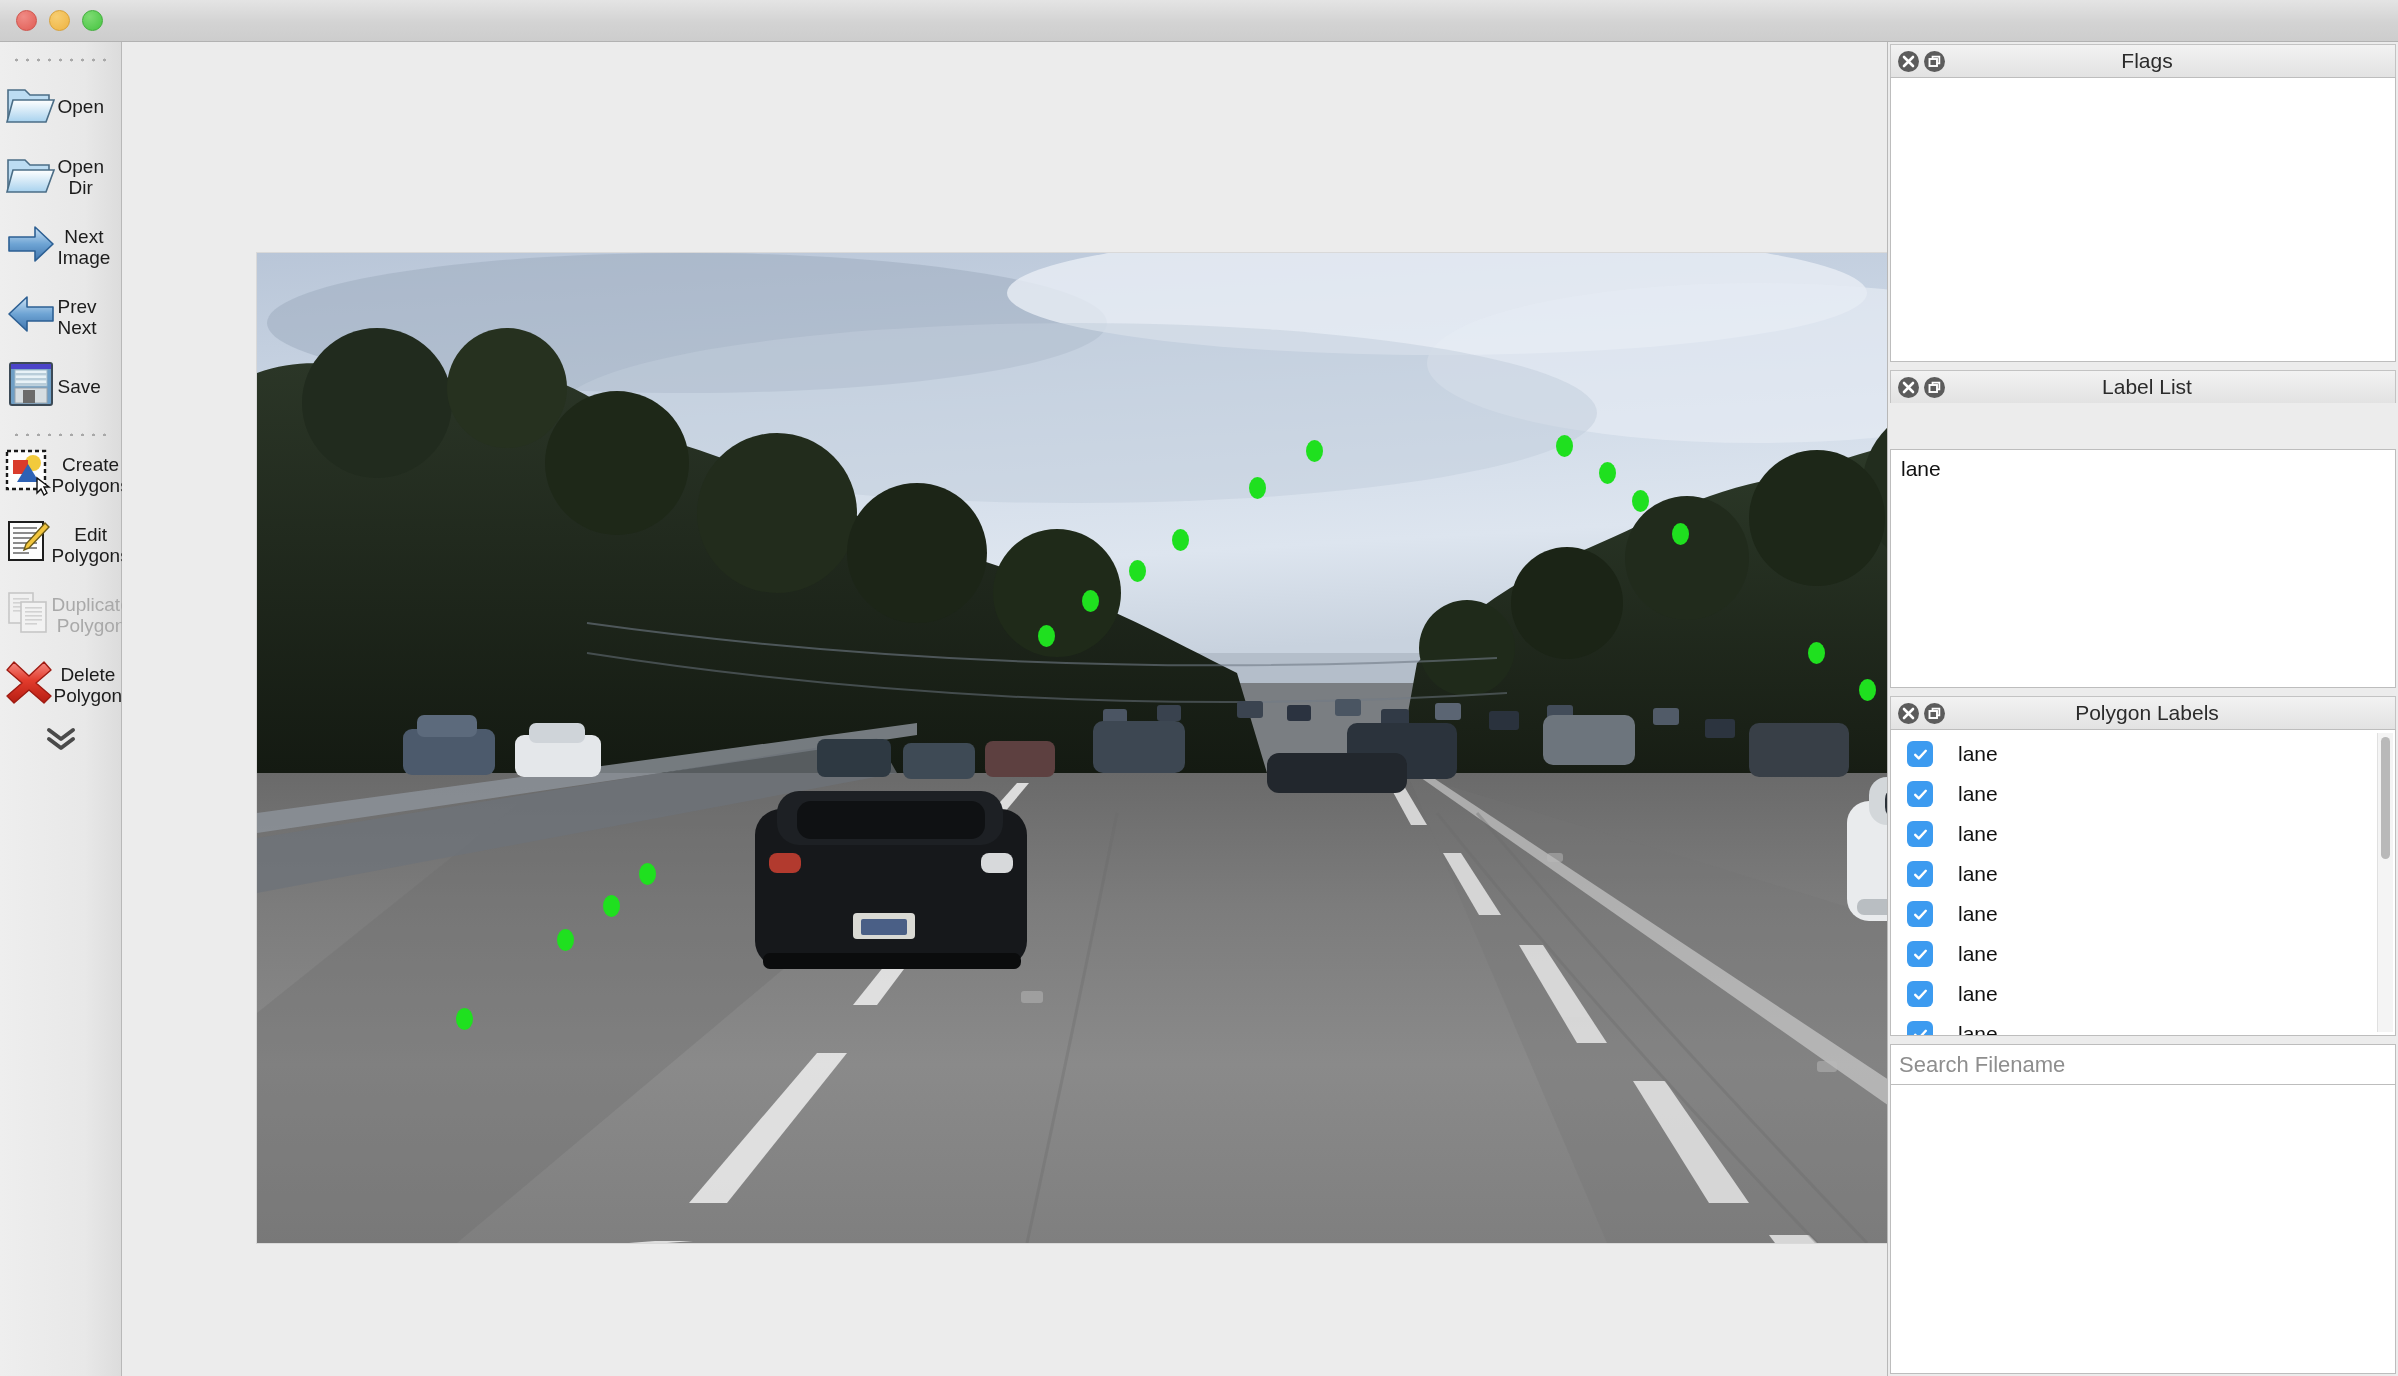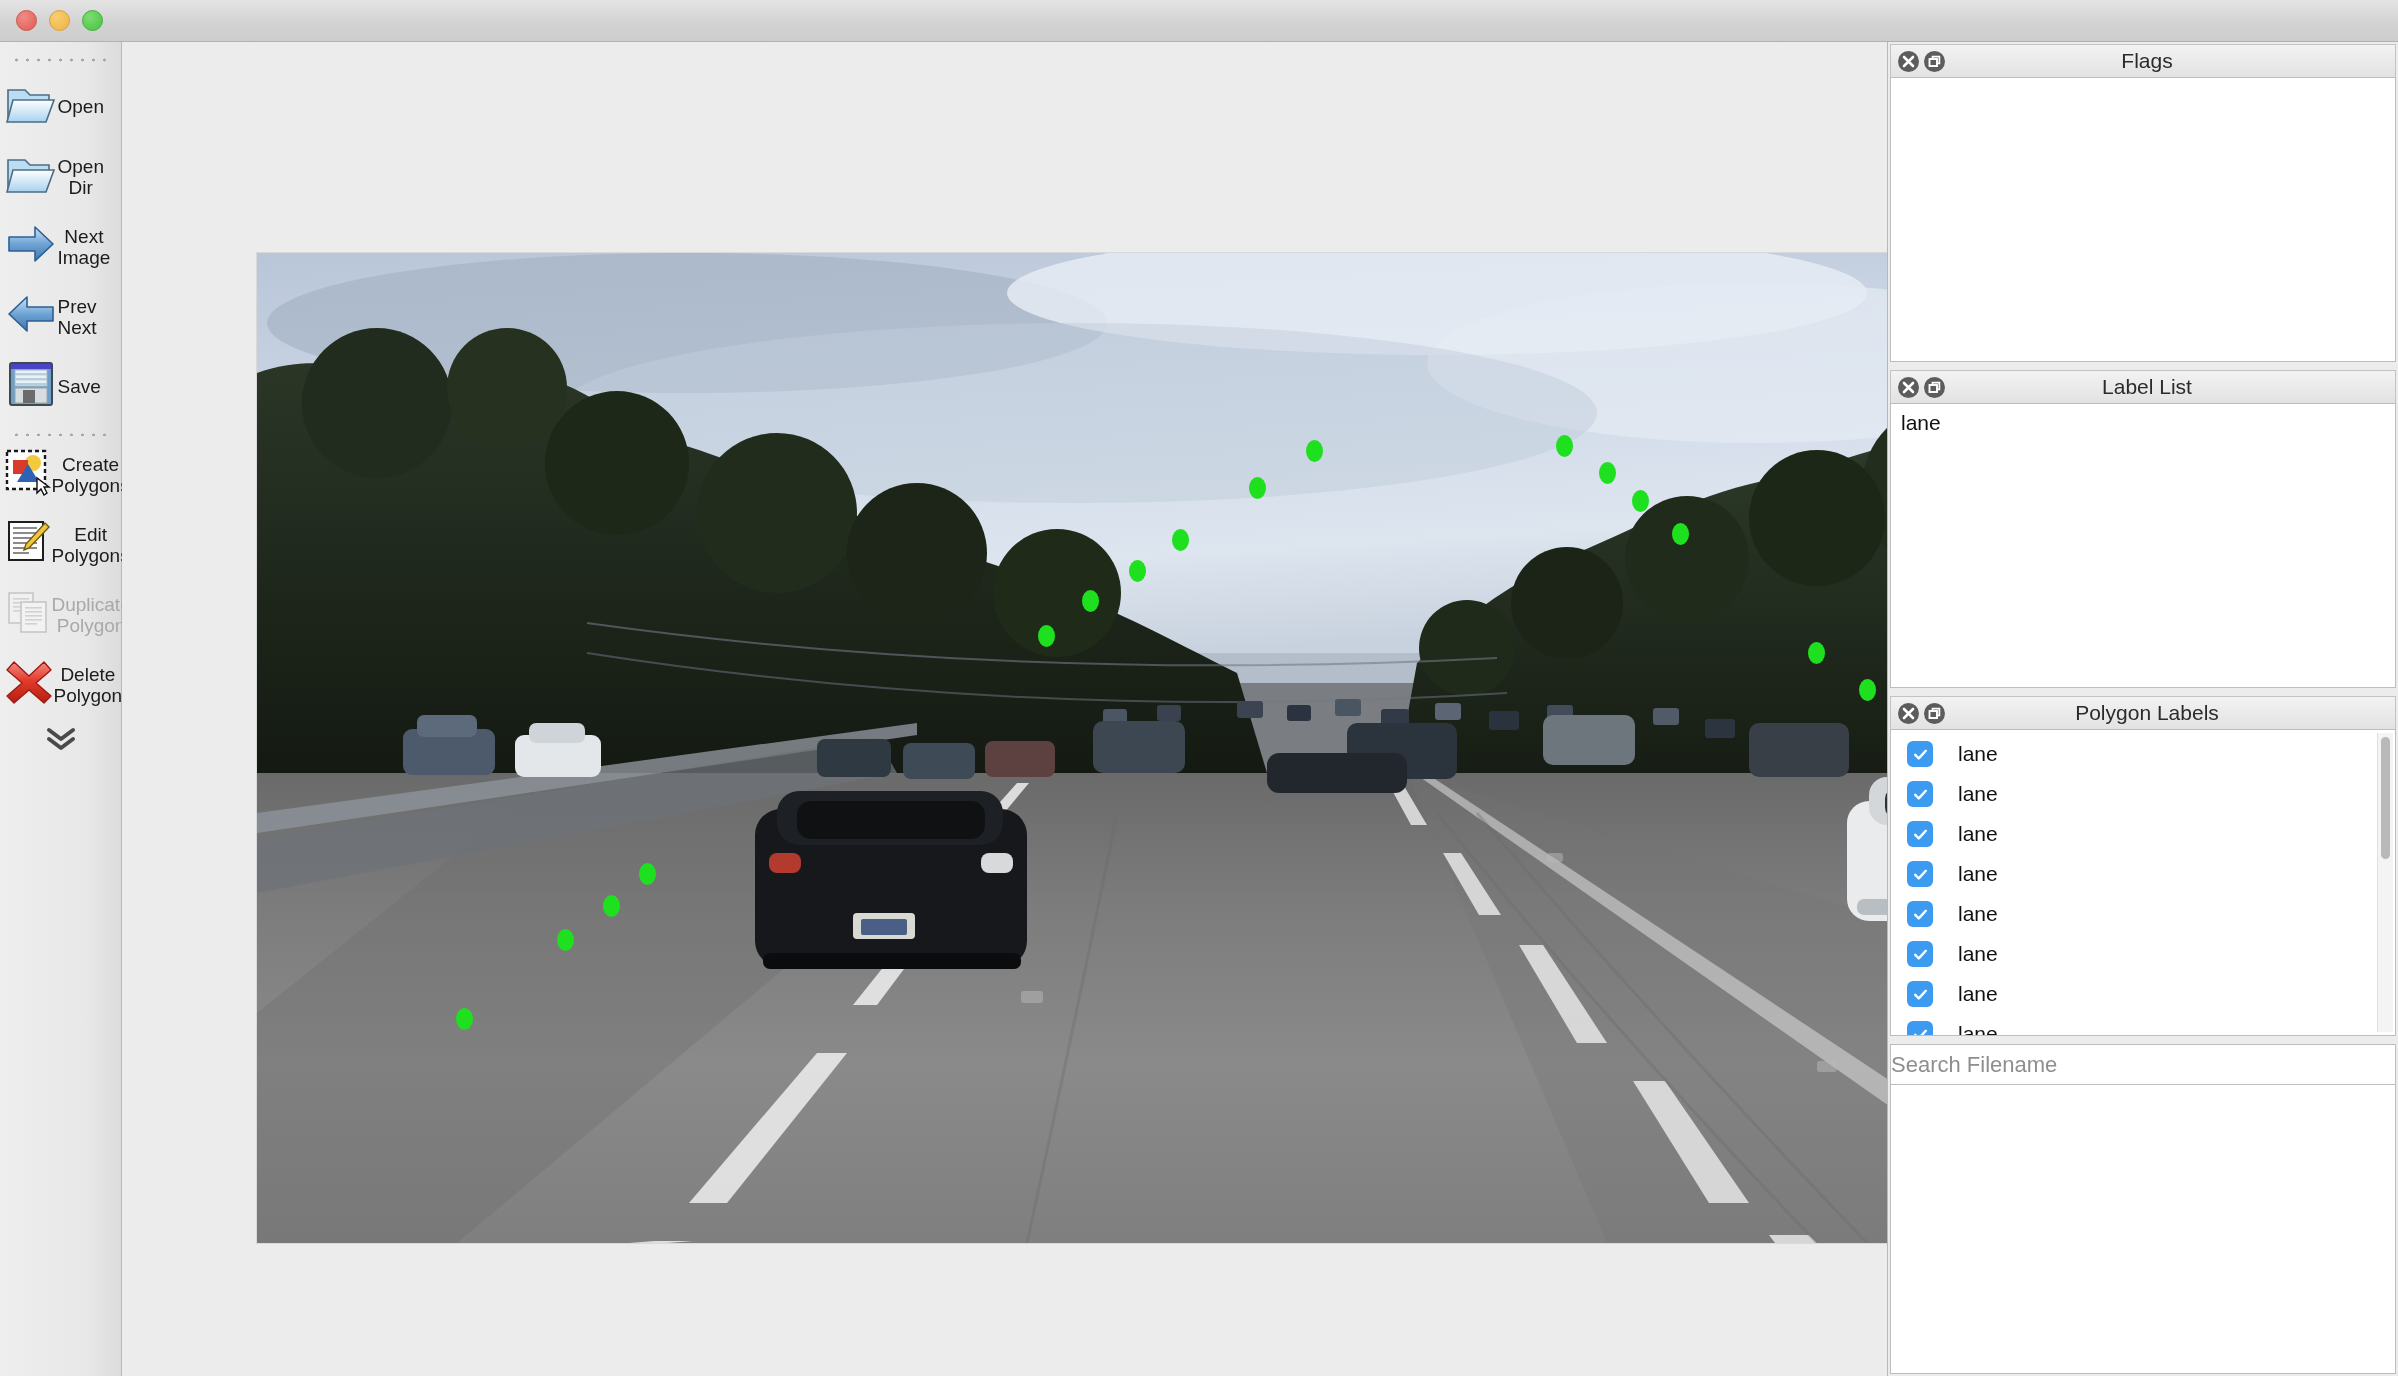--- a/index.html
+++ b/index.html
@@ -119,21 +119,21 @@
   .vscroll {
     position: absolute; right: 2px; top: 3px; bottom: 3px; width: 16px;
     background: #f4f4f4; border-left: 1px solid #e0e0e0;
   }
   .vthumb { position: absolute; left: 3px; right: 3px; top: 4px; height: 122px;
             background: #b9b9b9; border-radius: 5px; }
 
   
   .search-field {
     height: 40px; margin: 0; border: 1px solid #bdbdbd; border-bottom: none;
-    background: #fff; display: flex; align-items: center; 
+    background: #fff; display: flex; align-items: center; padding-left: 8px;
   }
   .search-field input {
     border: none; outline: none; width: 100%;
     font-family: "Liberation Sans", sans-serif; font-size: 22px; color: #111;
     background: transparent;
   }
   .search-field input::placeholder { color: #8e8e8e; }
 
   .spacer-xs { height: 8px; flex: 0 0 8px; }
 </style>
@@ -510,21 +510,21 @@
               </svg>
             </span>
           </div>
           <div class="panel-title">Flags</div>
         </div>
         <div class="panel-body"></div>
       </div>
 
       <div class="spacer-xs"></div>
 
-      <div class="panel" style="flex: 0 0 318px;">
+      <div class="panel" style="flex: 0 0 318px; gap: 46px;">
         <div class="panel-head">
           <div class="hbtns">
             <span class="hbtn">
               <svg width="13" height="13" viewBox="0 0 13 13">
                   <path d="M2 2 L11 11 M11 2 L2 11" stroke="#fff" stroke-width="2.6" stroke-linecap="round"></path>
                 </svg>
             </span>
             <span class="hbtn">
               <svg width="13" height="13" viewBox="0 0 13 13">
                 <rect x="1.5" y="4" width="7.5" height="7" fill="none" stroke="#fff" stroke-width="1.9"></rect>

